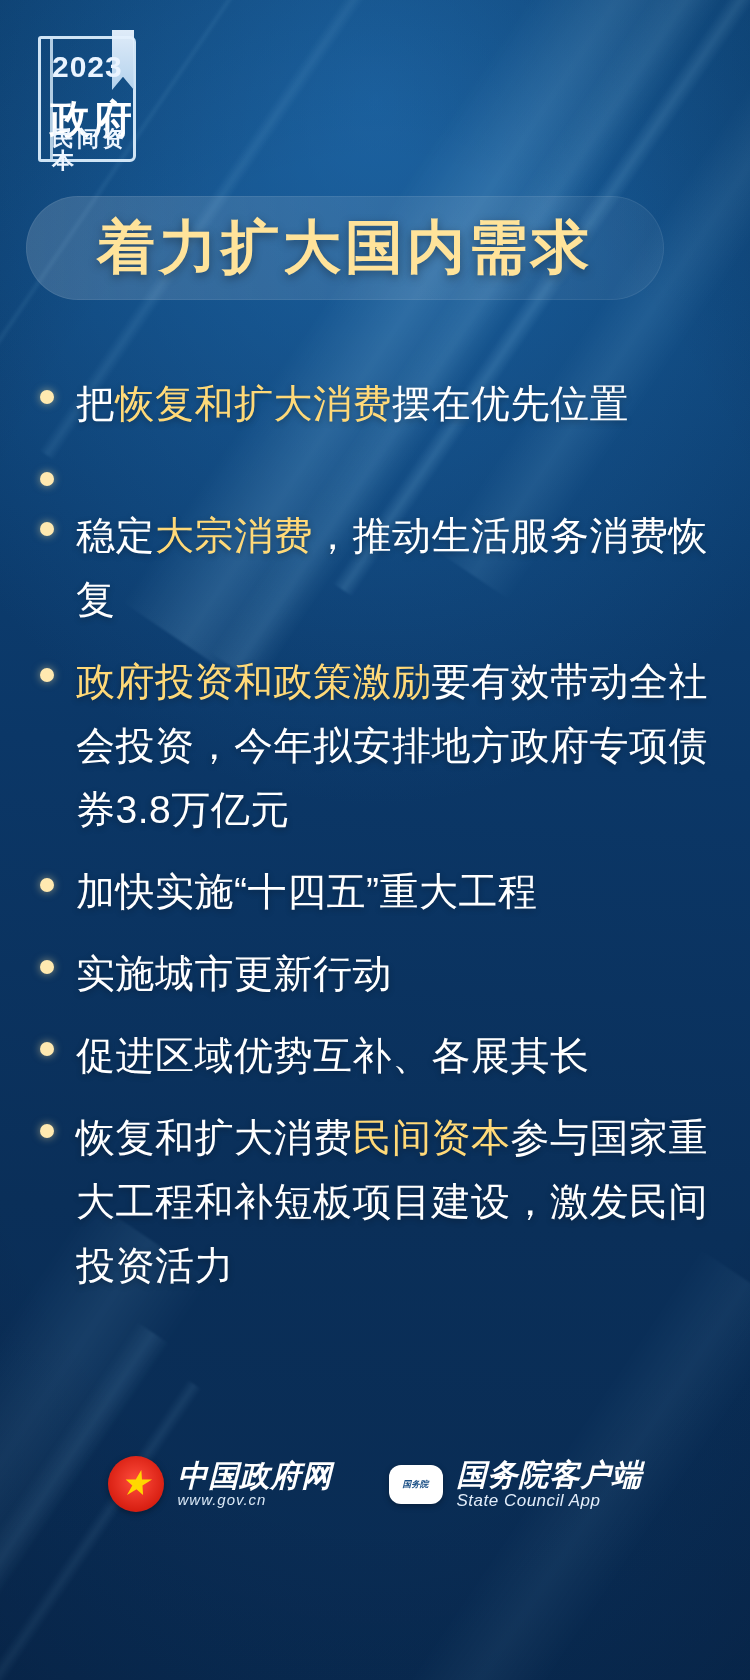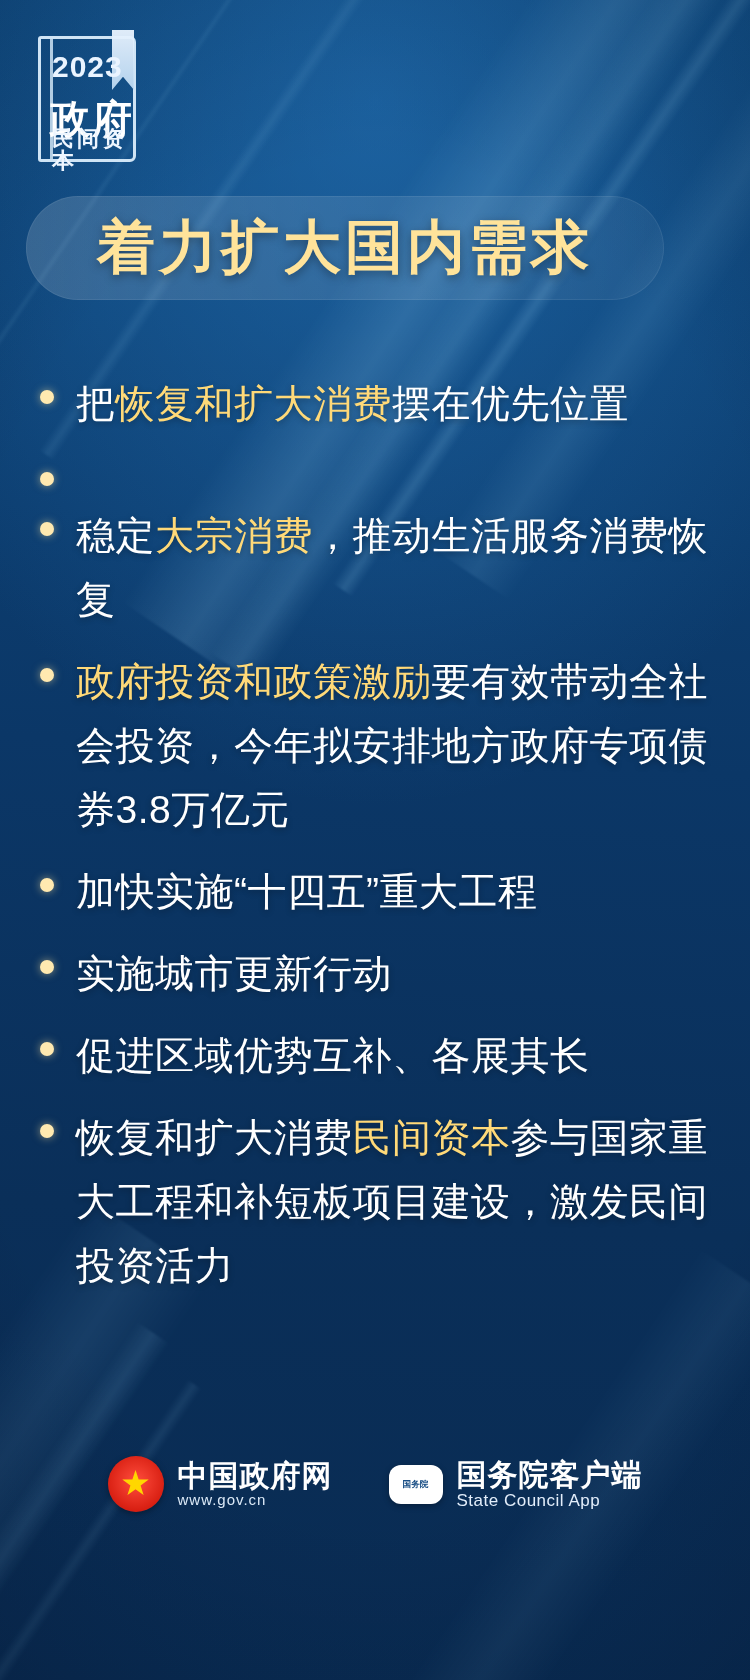--- a/index.html
+++ b/index.html
@@ -173,20 +173,21 @@
 
   
   .footer {
     position: absolute;
     left: 0;
     right: 0;
     bottom: 168px;
     display: flex;
     justify-content: center;
     gap: 56px;
+    font-style: italic;
   }
   .brand {
     display: flex;
     align-items: center;
     gap: 14px;
   }
   .emblem {
     width: 56px; height: 56px;
     border-radius: 50%;
     background: radial-gradient(circle at 50% 45%, #ff4d3d 0%, #d81f12 70%, #b4160c 100%);

